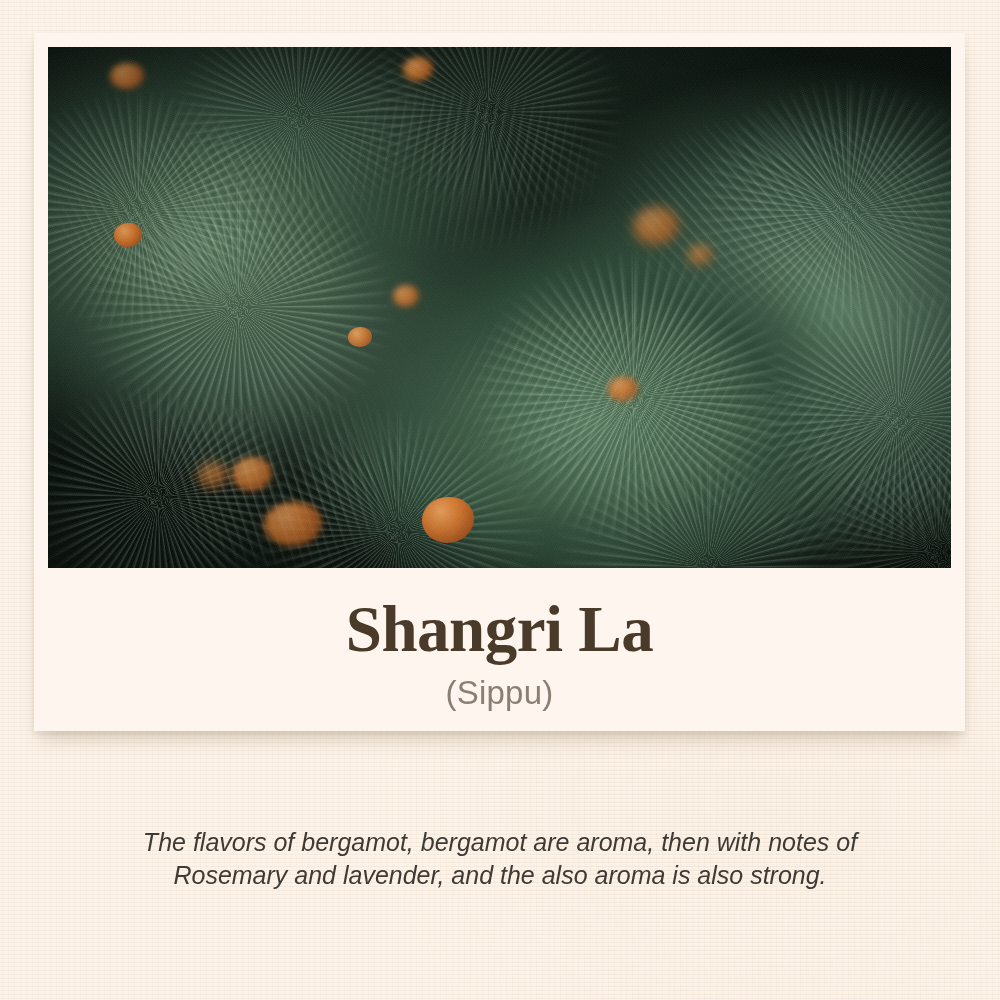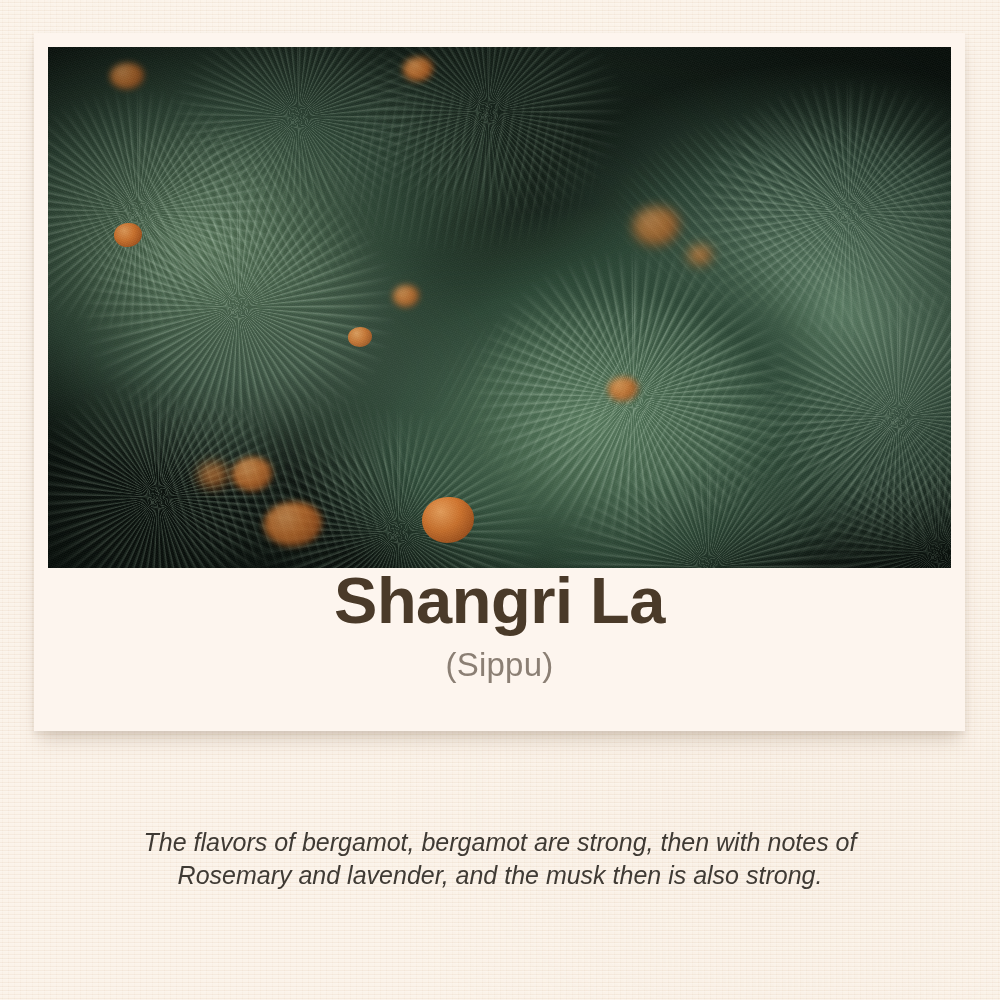--- a/index.html
+++ b/index.html
@@ -151,26 +151,27 @@
   
   .card-text {
     position: absolute;
     left: 0;
     top: 535px;
     width: 931px;
     text-align: center;
   }
   .title {
     margin: 0;
+    padding-top: 28px;
     font-size: 65px;
     font-weight: bold;
     letter-spacing: -0.5px;
     color: #4a3a29;
     line-height: 1.02;
-    font-family: Liberation Sans, sans-serif;
+    font-family: Liberation Serif, serif;
   }
   .subtitle {
     margin: 0;
     padding-top: 12px;
     font-size: 33px;
     font-weight: normal;
     color: #8b7f74;
     letter-spacing: 0.2px;
     font-family: "Liberation Sans", sans-serif;
   }
@@ -246,17 +247,17 @@
     </div>
 
     <div class="card-text">
       <h1 class="title">Shangri La</h1>
       <p class="subtitle">(Sippu)</p>
     </div>
 
   </div>
 
   <div class="description">
-    <span>The flavors of bergamot, bergamot are strong, then with notes of</span>
-    <span>Rosemary and lavender, and the musk then is also strong.</span>
+    <span>The flavors of bergamot, bergamot are aroma, then with notes of</span>
+    <span>Rosemary and lavender, and the also aroma is also strong.</span>
   </div>
 
 </div>
 
 </body></html>

